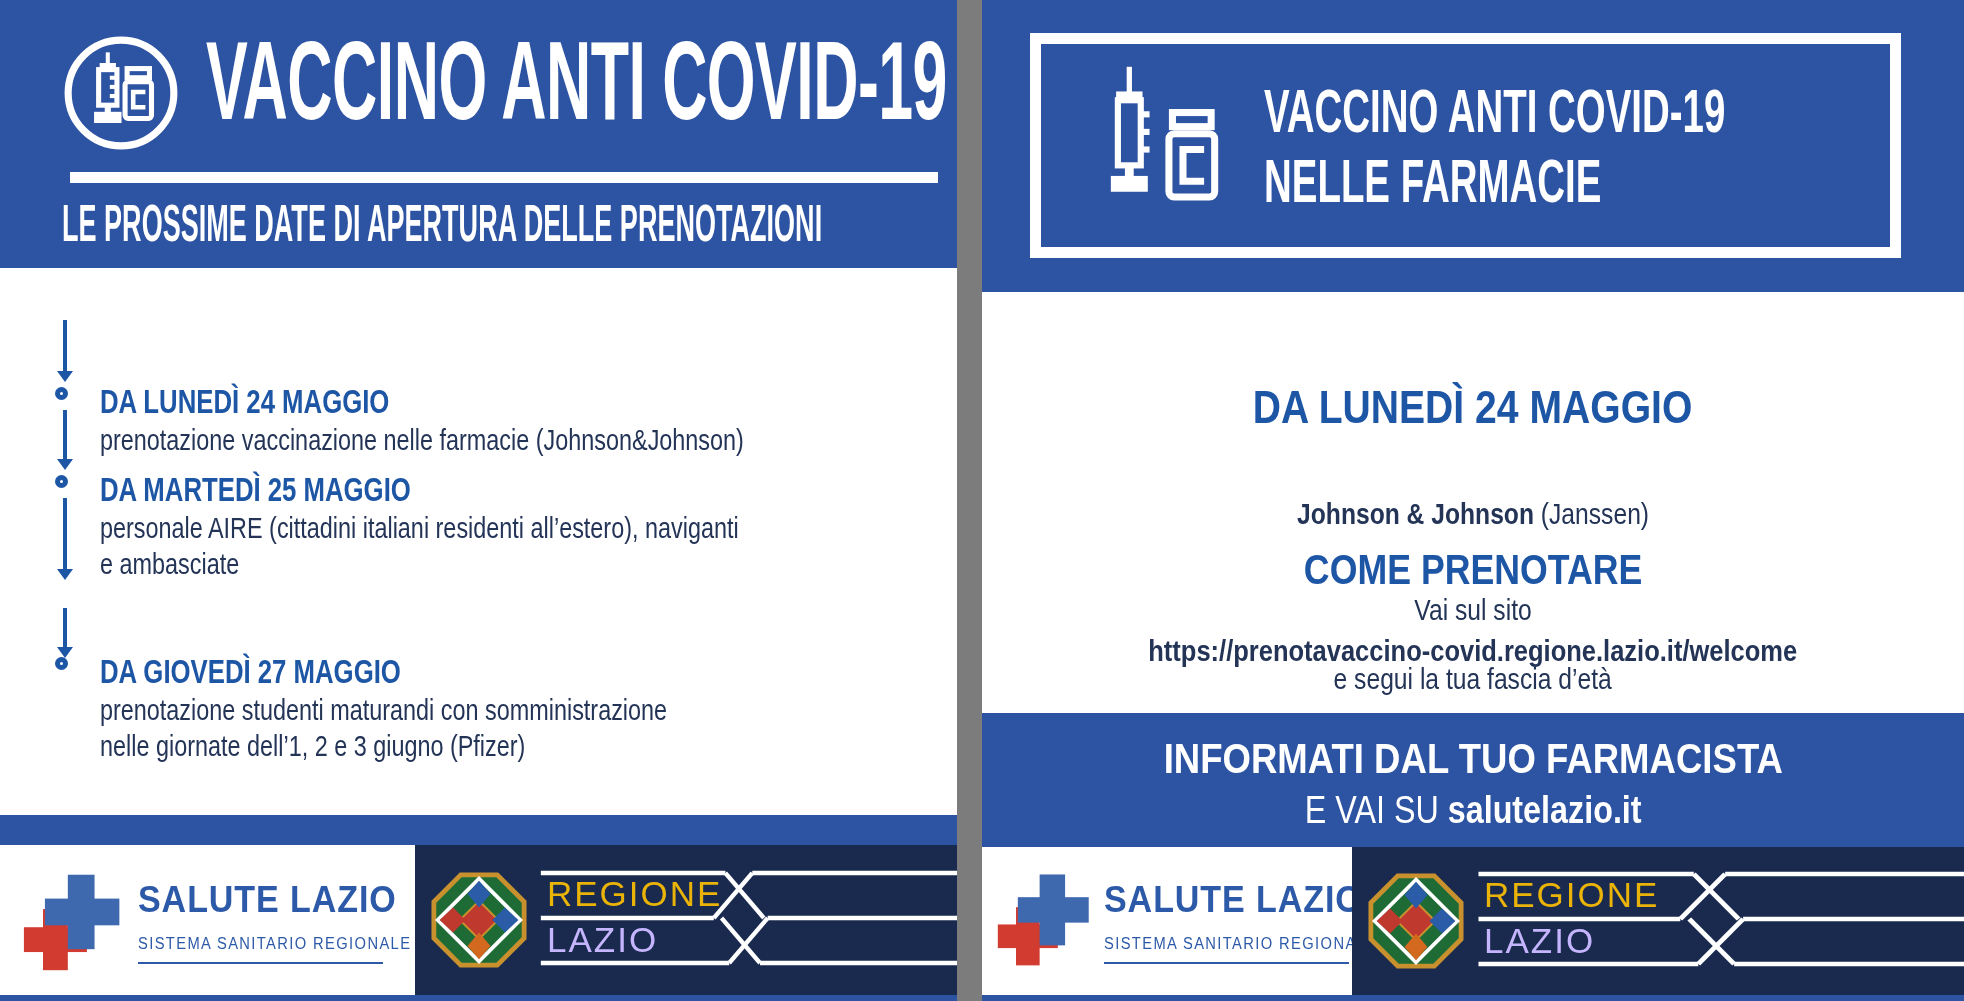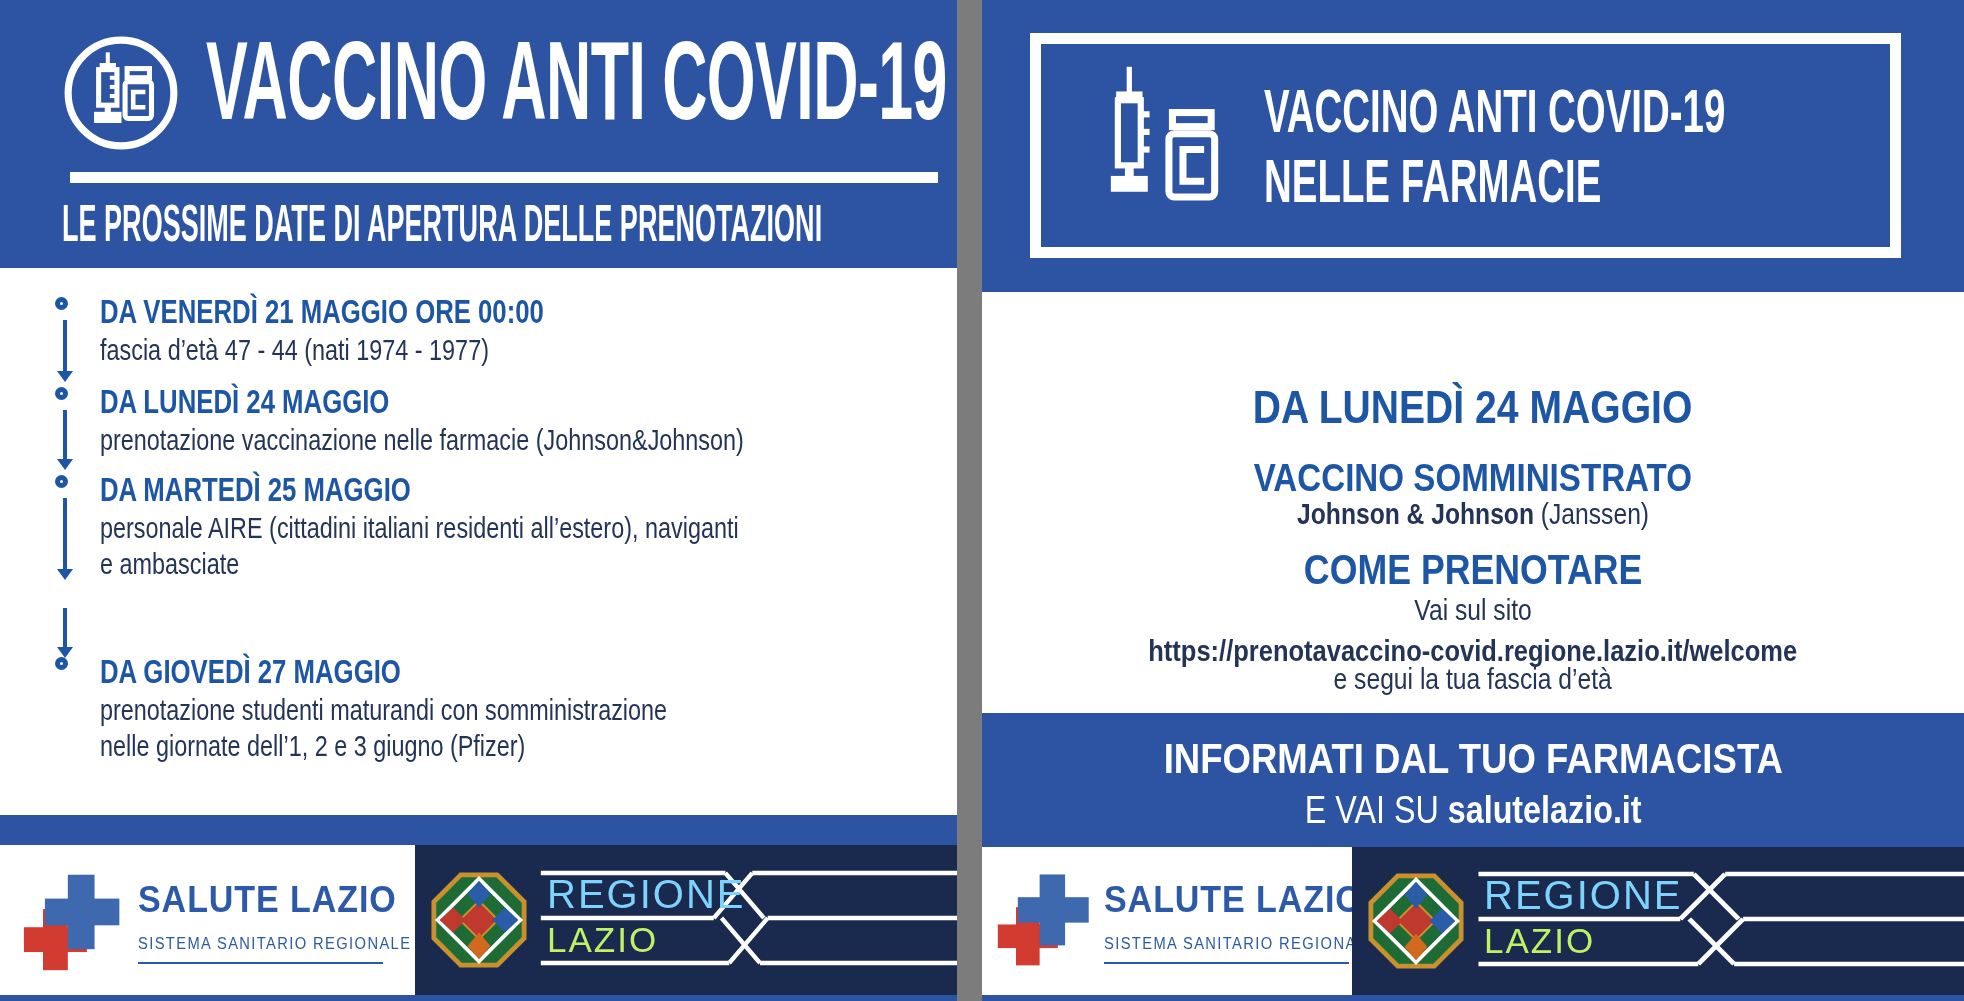--- a/index.html
+++ b/index.html
@@ -42,22 +42,22 @@
   .sl-textcol { position:absolute; left:138px; top:32px; }
   .sl-name { color:#2d5aa8; font-size:37px; font-weight:bold; letter-spacing:1px;
              transform:scaleX(0.92); transform-origin:left top; white-space:nowrap; }
   .sl-sub  { margin-top:14px; color:#2d5aa8; font-size:16px; letter-spacing:1.5px;
              transform:scaleX(0.92); transform-origin:left top; white-space:nowrap; }
   .sl-rule { margin-top:9px; width:245px; height:2px; background:#2d5aa8; }
   .rl-block { position:absolute; top:0; height:100%; background:#1a2a4f; display:flex; align-items:center; }
   .crest { width:96px; height:96px; flex:0 0 96px; margin-left:16px; }
   .wordmark { position:relative; flex:1; height:118px; margin-left:10px; }
   .wordmark svg.lines { position:absolute; left:0; top:0; width:100%; height:100%; }
-  .wm-regione { position:absolute; left:10px; top:13px; color:#7dd3fc; font-size:40px; letter-spacing:2px; line-height:40px; }
-  .wm-lazio   { position:absolute; left:10px; top:59px; color:#bef264; font-size:35px; letter-spacing:2px; line-height:40px; }
+  .wm-regione { position:absolute; left:10px; top:13px; color:#eab308; font-size:35px; letter-spacing:2px; line-height:40px; }
+  .wm-lazio   { position:absolute; left:10px; top:59px; color:#c4b5fd; font-size:35px; letter-spacing:2px; line-height:40px; }
   .bottom-strip { position:absolute; left:0; top:995px; width:100%; height:6px; background:#2d53a3; }
 
   
   .rp-header { position:absolute; left:0; top:0; width:982px; height:292px; background:#2d53a3; }
   .rp-frame { position:absolute; left:48px; top:33px; width:871px; height:225px; border:11px solid #ffffff;
               display:flex; align-items:center; }
   .rp-hicon { margin-left:45px; width:150px; height:176px; flex:0 0 150px; }
   .rp-titlebox { margin-left:28px; }
   .rp-title-line { display:block; color:#ffffff; font-weight:bold; font-size:62px; line-height:70px;
                    white-space:nowrap; transform:scaleX(0.62); transform-origin:left center; }
@@ -95,29 +95,20 @@
           <rect x="66" y="36" width="22" height="9"></rect>
           <rect x="64" y="49" width="26" height="36" rx="3"></rect>
           <path d="M84,59 H72 V74 H84" stroke-width="4.5"></path>
         </g>
       </svg>
       <div class="lp-title">VACCINO ANTI COVID-19</div>
       <div class="lp-rule"></div>
       <div class="lp-subtitle">LE PROSSIME DATE DI APERTURA DELLE PRENOTAZIONI</div>
     </div>
 
-    <div class="tl-item" style="top:292px">
-      <div class="tl-gutter">
-          <div class="tl-dot"></div>
-        </div>
-      <div class="tl-text">
-        <div class="tl-title">DA VENERDÌ 21 MAGGIO ORE 00:00</div>
-        <span class="tl-line">fascia d’età 47 - 44 (nati 1974 - 1977)</span>
-      </div>
-    </div>
     <div class="tl-arrow" style="top:320px;height:52px"></div>
 
     <div class="tl-item" style="top:382px">
       <div class="tl-gutter">
           <div class="tl-dot"></div>
         </div>
       <div class="tl-text">
         <div class="tl-title">DA LUNEDÌ 24 MAGGIO</div>
         <span class="tl-line">prenotazione vaccinazione nelle farmacie (Johnson&amp;Johnson)</span>
       </div>
@@ -221,23 +212,20 @@
           <span class="rp-title-line">VACCINO ANTI COVID-19</span>
           <span class="rp-title-line">NELLE FARMACIE</span>
         </div>
       </div>
     </div>
 
     <div class="rp-center" style="top:382px">
       <span class="c-scale rp-h1">DA LUNEDÌ 24 MAGGIO</span>
     </div>
 
-    <div class="rp-center" style="top:456px">
-      <span class="c-scale rp-sec">VACCINO SOMMINISTRATO</span>
-    </div>
     <div class="rp-center" style="top:498px">
       <span class="c-scale rp-body"><b>Johnson &amp; Johnson</b><span> (Janssen)</span></span>
     </div>
 
     <div class="rp-center" style="top:546px">
       <span class="c-scale rp-sec" style="font-size:42px">COME PRENOTARE</span>
     </div>
     <div class="rp-center" style="top:594px">
       <span class="c-scale rp-body">Vai sul sito</span>
     </div>

